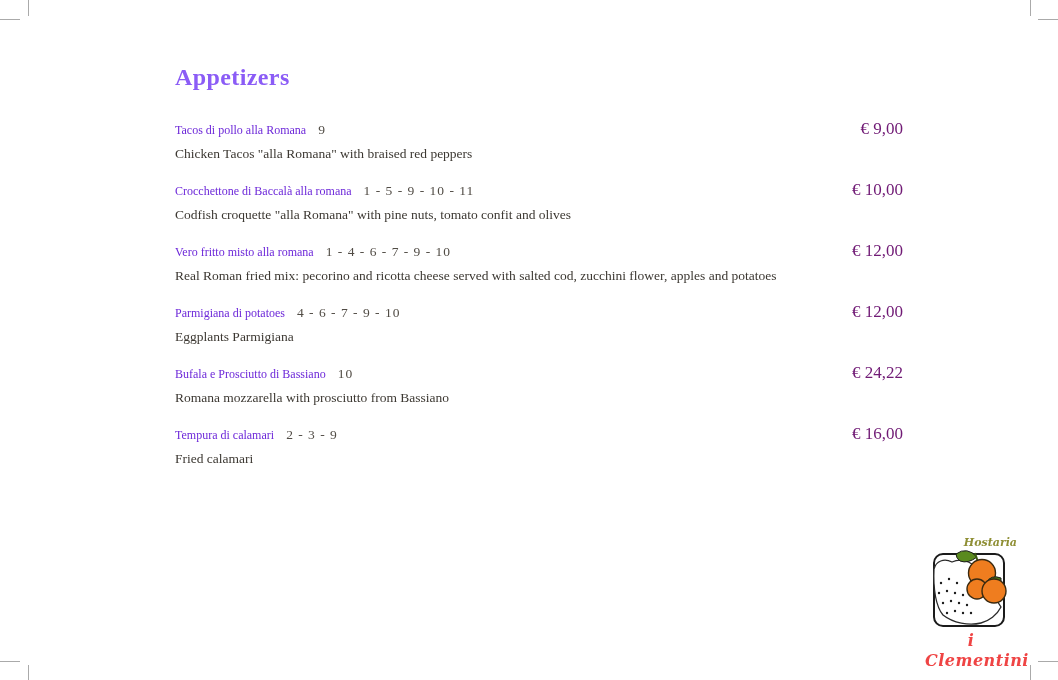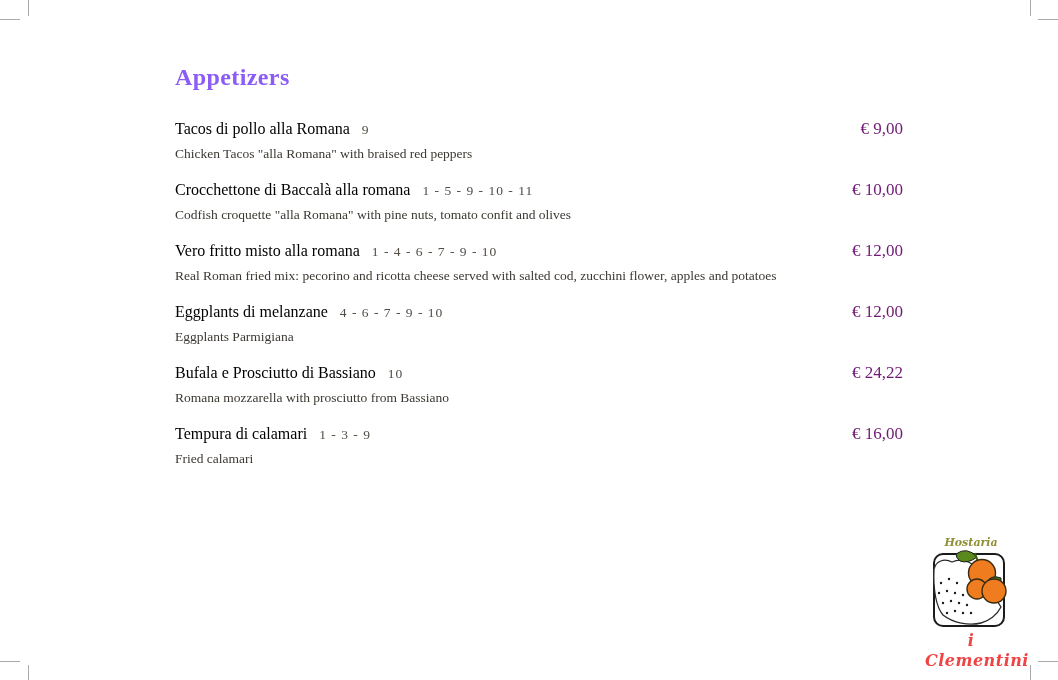--- a/index.html
+++ b/index.html
@@ -17,28 +17,28 @@
   .crop.bl-h{left:0;bottom:18px;width:20px;height:1px;}
   .crop.br-v{right:27px;bottom:0;width:1px;height:15px;}
   .crop.br-h{right:0;bottom:18px;width:20px;height:1px;}
 
   
   .menu{position:absolute;left:175px;top:62px;width:728px;}
   .section-title{font-size:24px;font-weight:bold;color:#8b5cf6;letter-spacing:0.4px;line-height:30px;margin:0;}
   .menu-item{position:relative;margin-top:17px;}
   .menu-item.first{margin-top:26px;}
   .item-line{line-height:22px;}
-  .item-name{font-size:16px;color:#000000;}
+  .item-name{font-size:12px;color:#6d28d9;}
   .item-allergens{font-size:13.5px;color:#514c45;margin-left:8px;letter-spacing:1px;}
   .item-desc{font-size:13.5px;color:#3c3832;line-height:17px;margin-top:4px;}
   .item-price{position:absolute;right:0;top:0;font-size:17px;color:#701a75;line-height:22px;}
 
   
   .logo{position:absolute;left:925px;top:536px;width:92px;text-align:center;}
-  .logo-top{font-size:11px;line-height:14px;font-style:italic;font-weight:bold;color:#8f8f35;margin:0;font-family:"DejaVu Serif",serif;}
+  .logo-top{font-size:11px;line-height:14px;font-style:italic;font-weight:bold;color:#8f8f35;text-align:right;margin:0;font-family:"DejaVu Serif",serif;}
   .logo-svg{display:block;margin:-5px auto 0 auto;}
   .logo-bottom{font-size:16px;line-height:20px;font-style:italic;font-weight:bold;color:#ef4444;letter-spacing:0.5px;margin-top:0;font-family:"DejaVu Serif",serif;}
 </style>
 </head>
 <body>
 
 <div class="crop tl-v"></div>
 <div class="crop tl-h"></div>
 <div class="crop tr-v"></div>
 <div class="crop tr-h"></div>
@@ -72,40 +72,40 @@
     <div class="item-line">
       <span class="item-name">Vero fritto misto alla romana</span>
       <span class="item-allergens">1 - 4 - 6 - 7 - 9 - 10</span>
     </div>
     <div class="item-desc">Real Roman fried mix: pecorino and ricotta cheese served with salted cod, zucchini flower, apples and potatoes</div>
     <div class="item-price">€ 12,00</div>
   </div>
 
   <div class="menu-item">
     <div class="item-line">
-      <span class="item-name">Eggplants di melanzane</span>
+      <span class="item-name">Parmigiana di potatoes</span>
       <span class="item-allergens">4 - 6 - 7 - 9 - 10</span>
     </div>
     <div class="item-desc">Eggplants Parmigiana</div>
     <div class="item-price">€ 12,00</div>
   </div>
 
   <div class="menu-item">
     <div class="item-line">
       <span class="item-name">Bufala e Prosciutto di Bassiano</span>
       <span class="item-allergens">10</span>
     </div>
     <div class="item-desc">Romana mozzarella with prosciutto from Bassiano</div>
     <div class="item-price">€ 24,22</div>
   </div>
 
   <div class="menu-item">
     <div class="item-line">
       <span class="item-name">Tempura di calamari</span>
-      <span class="item-allergens">1 - 3 - 9</span>
+      <span class="item-allergens">2 - 3 - 9</span>
     </div>
     <div class="item-desc">Fried calamari</div>
     <div class="item-price">€ 16,00</div>
   </div>
 </div>
 
 <div class="logo">
   <div class="logo-top">Hostaria</div>
   <svg class="logo-svg" width="92" height="86" viewBox="0 0 92 86" xmlns="http://www.w3.org/2000/svg">
 

